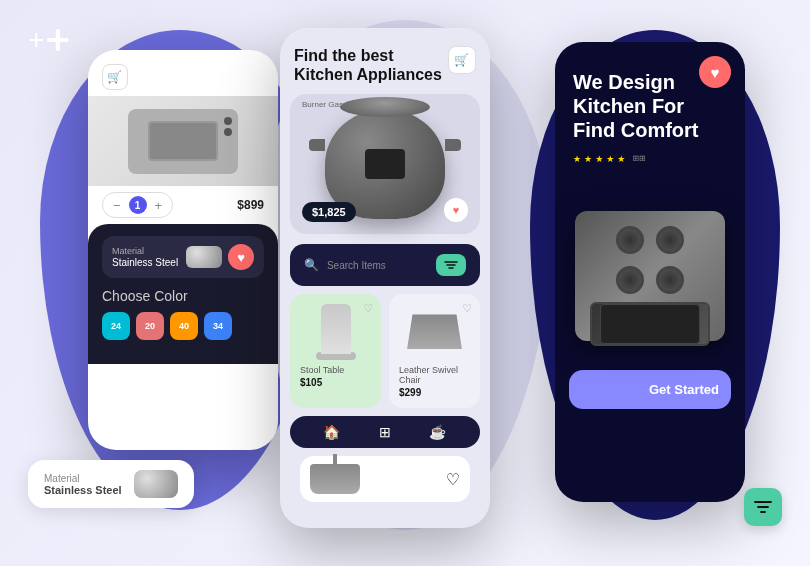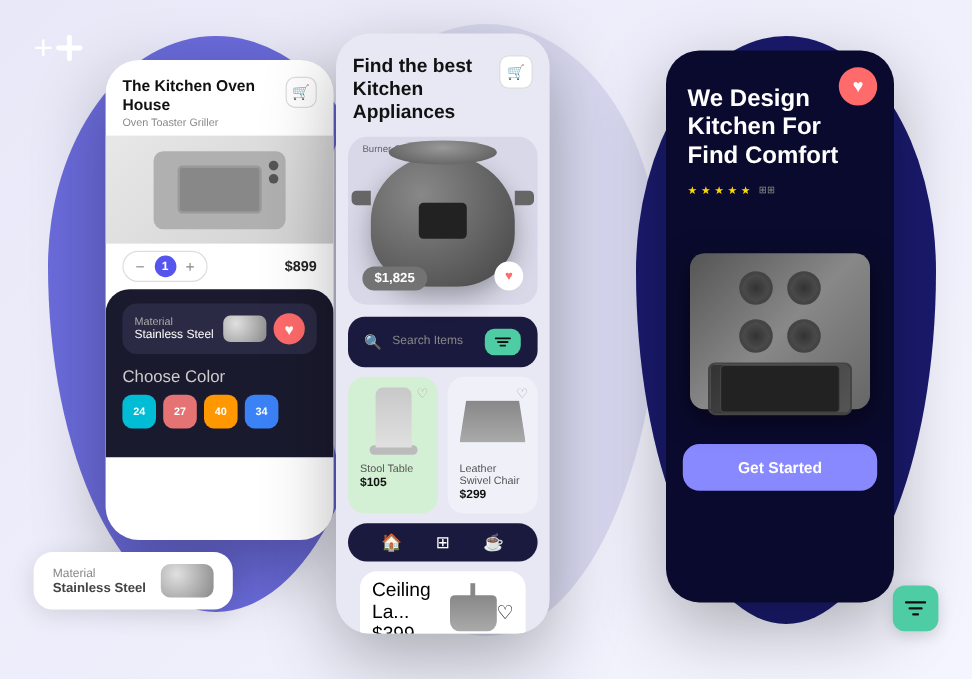--- a/index.html
+++ b/index.html
@@ -259,21 +259,21 @@
       font-size: 12px;
       font-weight: 700;
       cursor: pointer;
       text-align: center;
     }
 
     
     .phone-center {
       left: 280px;
       top: 28px;
-      width: 178px;
+      width: 210px;
       height: 500px;
       background: #e8e8f5;
     }
 
     .ph-center-header {
       padding: 18px 14px 10px;
       display: flex;
       justify-content: space-between;
       align-items: flex-start;
     }
@@ -359,21 +359,21 @@
       width: 40px;
       height: 30px;
       background: #222;
       border-radius: 4px;
     }
 
     .price-badge {
       position: absolute;
       bottom: 12px;
       left: 12px;
-      background: #737373;
+      background: #0f172a;
       color: white;
       font-size: 11px;
       font-weight: 700;
       padding: 4px 10px;
       border-radius: 20px;
     }
 
     .heart-btn-sm {
       position: absolute;
       bottom: 12px;
@@ -613,21 +613,21 @@
       width: calc(100% - 28px);
       margin: 0 14px;
       background: #8888ff;
       color: white;
       border: none;
       border-radius: 14px;
       padding: 12px;
       font-size: 13px;
       font-weight: 700;
       cursor: pointer;
-      text-align: center;
+      text-align: right;
     }
 
     
     .float-material {
       position: absolute;
       bottom: 58px;
       left: 28px;
       background: white;
       border-radius: 16px;
       padding: 10px 16px;
@@ -693,24 +693,20 @@
 
   <div class="plus-icon">
     <svg width="40" height="40" viewBox="0 0 40 40">
       <rect x="17" y="4" width="6" height="32" rx="3" fill="white"></rect>
       <rect x="4" y="17" width="32" height="6" rx="3" fill="white"></rect>
     </svg>
   </div>
 
   <div class="phone phone-left">
     <div class="ph-header">
-      <div>
-        <div class="ph-title">The Kitchen Oven House</div>
-        <div class="ph-subtitle">Oven Toaster Griller</div>
-      </div>
       <div class="cart-icon">🛒</div>
     </div>
 
     <div class="product-img-left">
       <div class="oven-shape">
         <div class="oven-window"></div>
         <div class="oven-controls">
           <div class="oven-knob"></div>
           <div class="oven-knob"></div>
         </div>
@@ -734,21 +730,21 @@
         </div>
         <div style="display:flex;align-items:center;gap:6px;">
           <div class="material-swatch"></div>
           <div class="heart-btn">♥</div>
         </div>
       </div>
 
       <div class="choose-color">Choose Color</div>
       <div class="color-swatches">
         <div class="color-swatch" style="background:#00bcd4;">24</div>
-        <div class="color-swatch" style="background:#e57373;">27</div>
+        <div class="color-swatch" style="background:#e57373;">20</div>
         <div class="color-swatch" style="background:#ff9800;">40</div>
         <div class="color-swatch" style="background:#3b82f6;">34</div>
       </div>
 
     </div>
   </div>
 
   <div class="phone phone-center">
     <div class="ph-center-header">
       <div class="ph-center-title">Find the best Kitchen Appliances</div>
@@ -806,24 +802,20 @@
     </div>
 
     <div class="center-nav-bar">
       <span class="nav-icon">🏠</span>
       <span class="nav-icon active">⊞</span>
       <span class="nav-icon">☕</span>
     </div>
 
     <div style="padding: 0 10px;">
       <div class="product-card-bottom">
-        <div>
-          <div class="p-name">Ceiling La...</div>
-          <div class="p-price">$399</div>
-        </div>
         <div class="ceiling-lamp"></div>
         <span class="p-heart" style="position:relative;top:auto;right:auto;">♡</span>
       </div>
     </div>
   </div>
 
   <div class="phone phone-right">
     
     <div class="heart-btn-right">♥</div>
 

